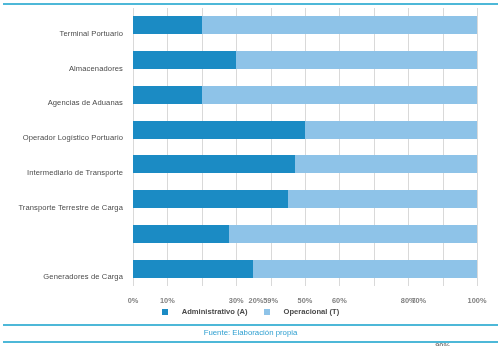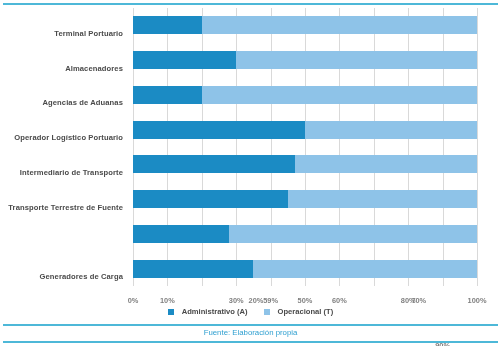--- a/index.html
+++ b/index.html
@@ -102,21 +102,21 @@
     position: absolute;
     left: 0;
     width: 128px;
     height: 34.75px;
     display: flex;
     align-items: center;
     justify-content: flex-end;
     padding-right: 5px;
     box-sizing: border-box;
     font-size: 7.6px;
-    font-weight: bold;
+    font-weight: normal;
     color: #4a4a4a;
     letter-spacing: 0.1px;
     white-space: nowrap;
   }
 
   
   .xticks {
     position: absolute;
     left: 133px;
     top: 288px;
@@ -140,21 +140,21 @@
     top: 307px;
     width: 501px;
     display: flex;
     justify-content: center;
     align-items: center;
     gap: 16px;
   }
   .legend-item {
     display: flex;
     align-items: center;
-    gap: 8px;
+    gap: 14px;
   }
   .legend-swatch {
     width: 6px;
     height: 6px;
     display: inline-block;
   }
   .sw-a { background: #1b8bc4; }
   .sw-t { background: #8ec3e8; }
   .legend-label {
     font-size: 7.6px;
@@ -199,21 +199,21 @@
   <div class="top-rule"></div>
 
   <div class="chart-area">
 
     <div class="ylabels">
         <div class="ylabel" style="top: 0px;">Terminal Portuario</div>
         <div class="ylabel" style="top: 34.75px;">Almacenadores</div>
         <div class="ylabel" style="top: 69.5px;">Agencias de Aduanas</div>
         <div class="ylabel" style="top: 104.25px;">Operador Logístico Portuario</div>
         <div class="ylabel" style="top: 139px;">Intermediario de Transporte</div>
-        <div class="ylabel" style="top: 173.75px;">Transporte Terrestre de Fuente</div>
+        <div class="ylabel" style="top: 173.75px;">Transporte Terrestre de Carga</div>
         <div class="ylabel" style="top: 243.25px;">Generadores de Carga</div>
       </div>
 
     <div class="plot">
       <div class="gridlines">
           <div class="gridline axis0" style="left: 0px;"></div>
           <div class="gridline" style="left: 34.4px;"></div>
           <div class="gridline" style="left: 68.8px;"></div>
           <div class="gridline" style="left: 103.2px;"></div>
           <div class="gridline" style="left: 137.6px;"></div>

